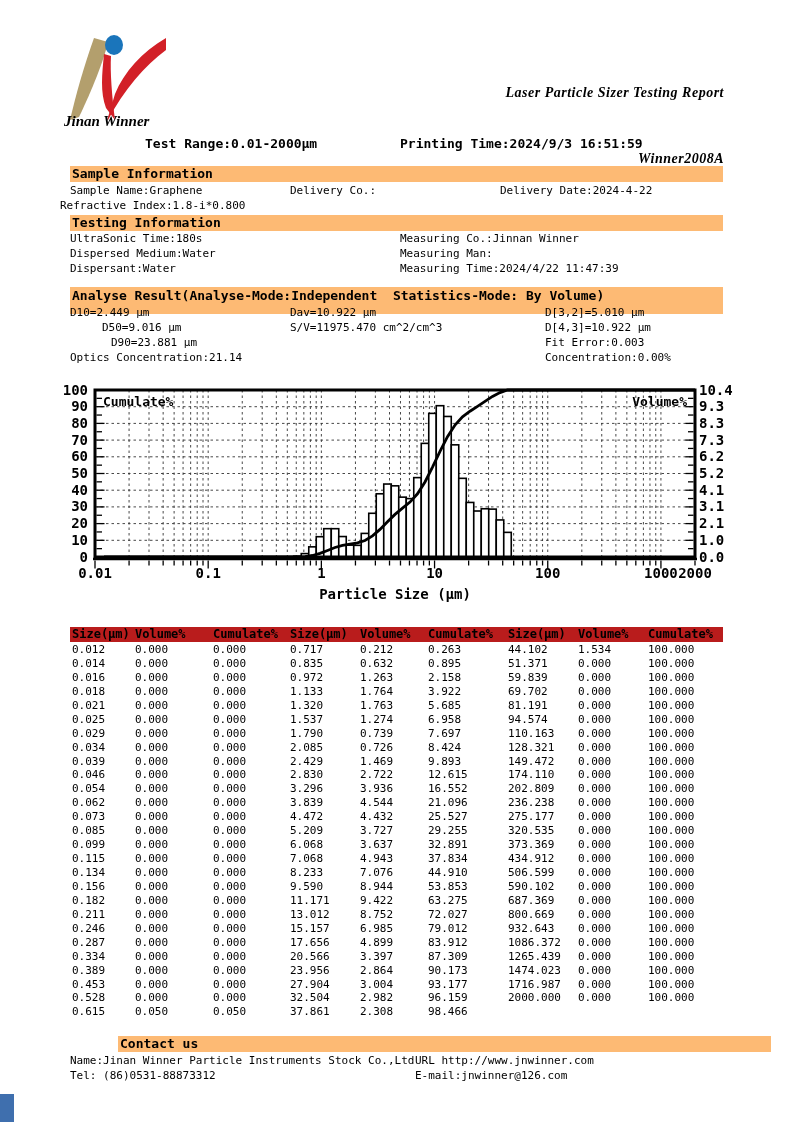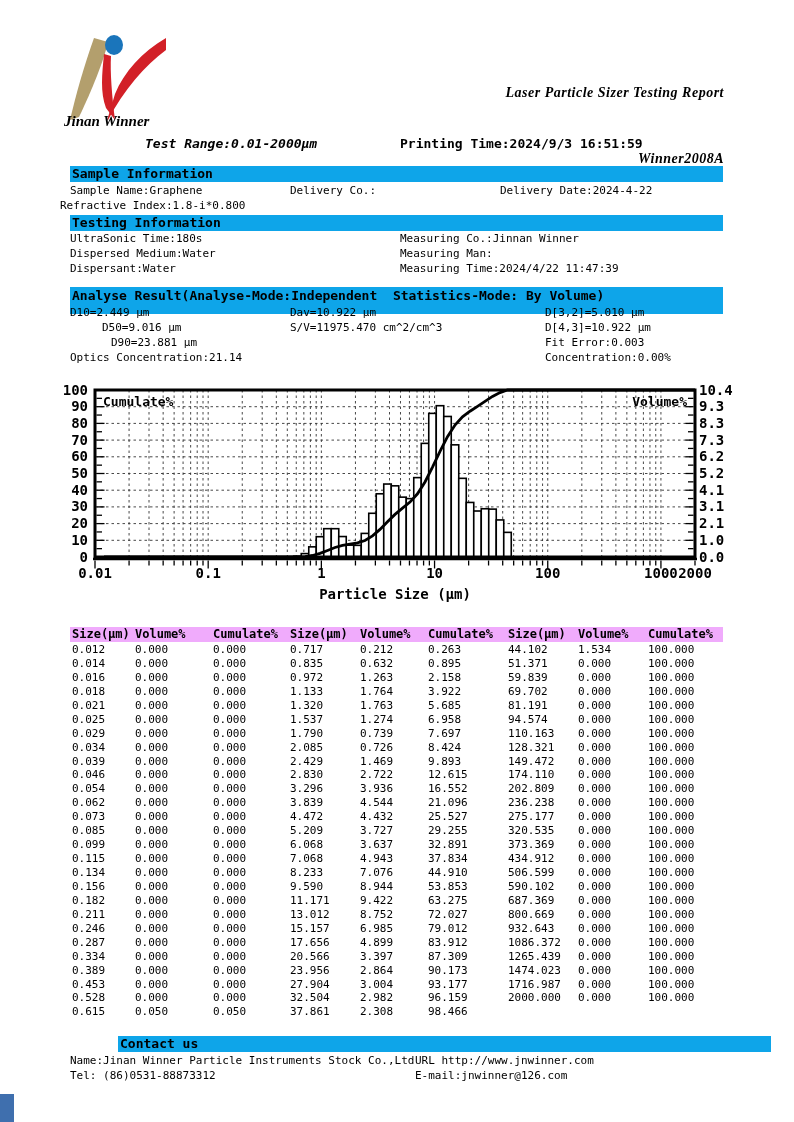--- a/index.html
+++ b/index.html
@@ -1,29 +1,29 @@
 <!DOCTYPE html>
 <html><head>
 <meta charset="utf-8">
 <style>
   html,body{margin:0;padding:0;background:#888;}
   .page{position:relative;width:794px;height:1122px;background:#fff;margin:0 auto;
         font-family:"DejaVu Sans Mono","Liberation Mono",monospace;color:#000;overflow:hidden;}
   .abs{position:absolute;white-space:pre;}
   .t11{position:absolute;white-space:pre;font-size:11px;line-height:13px;}
-  .secbar{position:absolute;left:70px;width:653px;height:16px;background:#0ea5e9;}
+  .secbar{position:absolute;left:70px;width:653px;height:16px;background:#fdba74;}
   .secbar span{display:block;font-weight:bold;font-size:13px;line-height:16px;padding-left:2px;white-space:pre;}
   .title{position:absolute;right:70px;text-align:right;
          font-family:"Liberation Serif","DejaVu Serif",serif;font-style:italic;font-weight:bold;
          font-size:14px;line-height:22px;letter-spacing:0.5px;white-space:pre;}
   .logocap{position:absolute;font-family:"Liberation Serif","DejaVu Serif",serif;
            font-style:italic;font-weight:bold;font-size:15px;white-space:pre;}
   .subhdr{position:absolute;font-size:13px;font-weight:bold;white-space:pre;}
   #table-head,#table-body{display:grid;grid-template-columns:63px 78px 77px 70px 68px 80px 70px 70px 75px;}
-  #table-head{position:absolute;left:70px;top:627px;width:653px;height:15px;background:#f0abfc;padding-left:2px;box-sizing:border-box;}
+  #table-head{position:absolute;left:70px;top:627px;width:653px;height:15px;background:#b91c1c;padding-left:2px;box-sizing:border-box;}
   #table-head .hcell{font-weight:bold;font-size:12px;line-height:15px;white-space:pre;}
   #table-body{position:absolute;left:72px;top:643px;width:651px;}
   .tcell{height:13.95px;line-height:13.95px;font-size:11px;white-space:pre;}
   #chart{position:absolute;left:0;top:380px;}
   #chart text{font-family:"DejaVu Sans Mono","Liberation Mono",monospace;font-weight:bold;fill:#000;}
   .corner{position:absolute;left:0;top:1094px;width:14px;height:28px;background:#3f6fae;}
 </style>
 </head>
 <body>
 
@@ -35,21 +35,21 @@
     <path d="M98,6 C74,20 56,40 47,62 L38,92 C54,60 76,34 98,18 Z" fill="#d22027"></path>
     <ellipse cx="46" cy="13" rx="9" ry="10" fill="#1a75bb"></ellipse>
   </svg>
   <div class="logocap" style="left:64px;top:113px;">Jinan Winner</div>
 
   <div class="title" style="top:38px;">
     <div>Laser Particle Sizer Testing Report</div>
     <div>Winner2008A</div>
   </div>
 
-  <div class="subhdr" style="left:145px;top:136px;font-style:italic;">Test Range:0.01-2000μm</div>
+  <div class="subhdr" style="left:145px;top:136px;">Test Range:0.01-2000μm</div>
   <div class="subhdr" style="left:400px;top:136px;">Printing Time:2024/9/3 16:51:59</div>
 
   <div class="secbar" style="top:166px;">
     <span>Sample Information</span>
   </div>
   <div class="t11" style="left:70px;top:184px;">Sample Name:Graphene</div>
   <div class="t11" style="left:290px;top:184px;">Delivery Co.:</div>
   <div class="t11" style="left:500px;top:184px;">Delivery Date:2024-4-22</div>
   <div class="t11" style="left:60px;top:199px;">Refractive Index:1.8-i*0.800</div>
 

